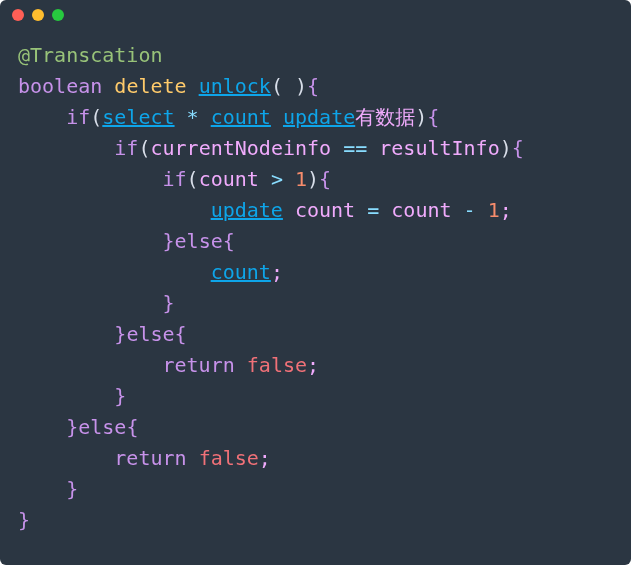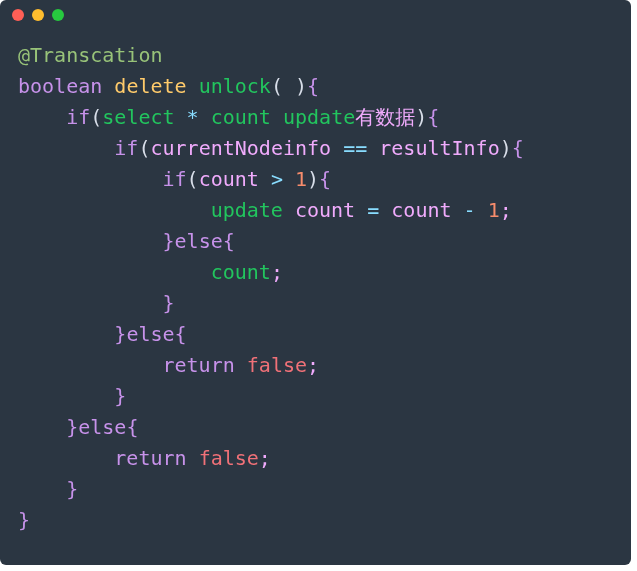--- a/index.html
+++ b/index.html
@@ -36,21 +36,21 @@
     .dot-yellow { background: #ffbd2e; }
     .dot-green { background: #27c93f; }
     .code {
       padding: 10px 18px;
       font-size: 20px;
       line-height: 1.55;
       color: #d4d4d4;
       white-space: pre;
     }
     .purple { color: #c792ea; }
-    .blue { color: #22c55e; }
+    .blue { color: #0ea5e9; text-decoration: underline; }
     .yellow { color: #ffcb6b; }
     .green { color: #98c379; }
     .red { color: #f07178; }
     .orange { color: #f78c6c; }
     .white { color: #f0abfc; }
     .paren { color: #d8dee9; }
     .op { color: #89ddff; }
   </style>
 </head>
 <body>

